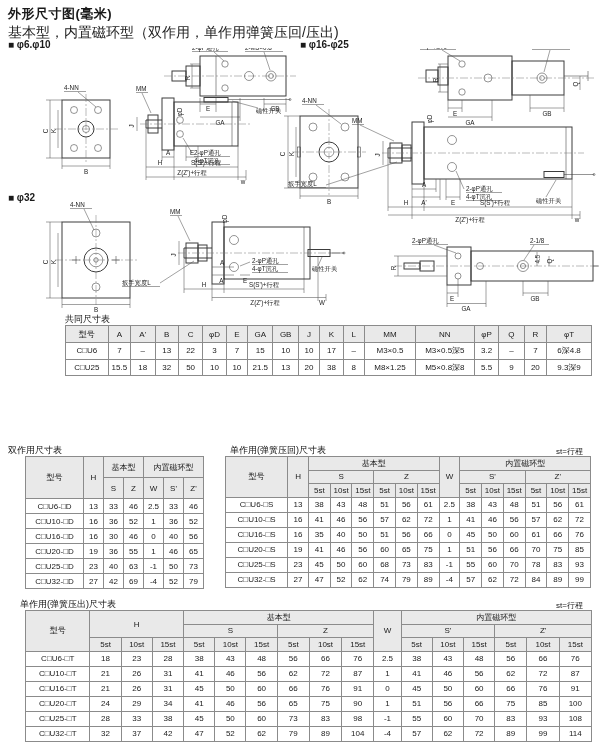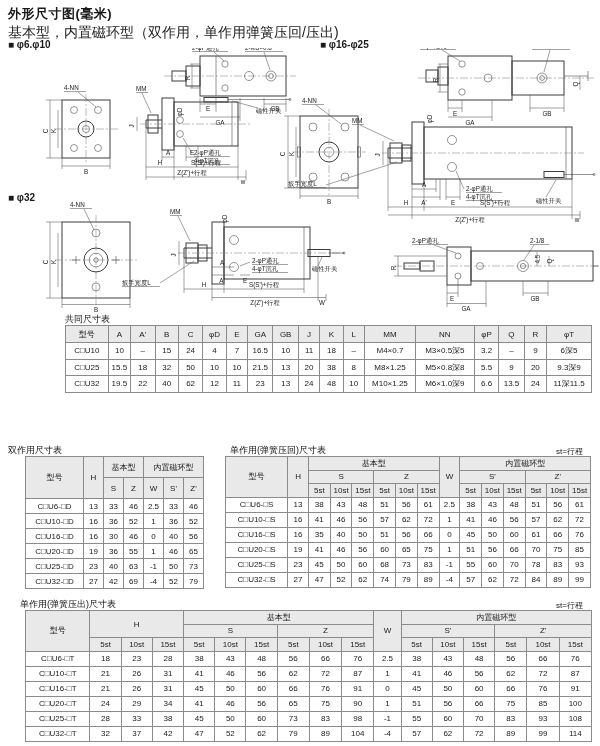--- a/index.html
+++ b/index.html
@@ -3,21 +3,21 @@
 <meta charset="utf-8">
 <style>
   html,body{margin:0;padding:0}
   body{width:600px;height:746px;background:#fff;position:relative;overflow:hidden;
        font-family:"Liberation Sans","DejaVu Sans",sans-serif;color:#1a1a1a}
   .abs{position:absolute}
   #title{left:8px;top:5px;font-size:13px;font-weight:bold;letter-spacing:.5px}
   #subtitle{left:8px;top:24px;font-size:14px}
   .sec{font-size:10px;font-weight:bold}
   #sec1{left:8px;top:39px}
-  #sec2{left:320px;top:39px}
+  #sec2{left:300px;top:39px}
   #sec3{left:8px;top:192px}
   #diagrams{left:0;top:48px}
   svg .o{fill:none;stroke:#3c3c3c;stroke-width:1}
   svg .t{fill:none;stroke:#3c3c3c;stroke-width:.55}
   svg .c{fill:none;stroke:#777;stroke-width:.5;stroke-dasharray:8 2 2 2}
   svg .d{fill:none;stroke:#555;stroke-width:.55}
   svg text{font-size:6.3px;fill:#1a1a1a;text-anchor:middle}
   svg text.ls{text-anchor:start}
   .ttitle{font-size:9px;color:#111}
   #common-title{left:65px;top:313px}
@@ -439,78 +439,58 @@
       <th>MM</th>
       <th>NN</th>
       <th>φP</th>
       <th>Q</th>
       <th>R</th>
       <th>φT</th>
     </tr>
   </thead>
   <tbody>
       <tr>
-        <td>C□U10</td>
+        <td>C□U6</td>
+        <td>7</td>
+        <td>–</td>
+        <td>13</td>
+        <td>22</td>
+        <td>3</td>
+        <td>7</td>
+        <td>15</td>
         <td>10</td>
+        <td>10</td>
+        <td>17</td>
         <td>–</td>
-        <td>15</td>
-        <td>24</td>
-        <td>4</td>
-        <td>7</td>
-        <td>16.5</td>
-        <td>10</td>
-        <td>11</td>
-        <td>18</td>
-        <td>–</td>
-        <td>M4×0.7</td>
+        <td>M3×0.5</td>
         <td>M3×0.5深5</td>
         <td>3.2</td>
         <td>–</td>
-        <td>9</td>
-        <td>6深5</td>
+        <td>7</td>
+        <td>6深4.8</td>
       </tr>
       <tr>
         <td>C□U25</td>
         <td>15.5</td>
         <td>18</td>
         <td>32</td>
         <td>50</td>
         <td>10</td>
         <td>10</td>
         <td>21.5</td>
         <td>13</td>
         <td>20</td>
         <td>38</td>
         <td>8</td>
         <td>M8×1.25</td>
         <td>M5×0.8深8</td>
         <td>5.5</td>
         <td>9</td>
         <td>20</td>
         <td>9.3深9</td>
-      </tr>
-      <tr>
-        <td>C□U32</td>
-        <td>19.5</td>
-        <td>22</td>
-        <td>40</td>
-        <td>62</td>
-        <td>12</td>
-        <td>11</td>
-        <td>23</td>
-        <td>13</td>
-        <td>24</td>
-        <td>48</td>
-        <td>10</td>
-        <td>M10×1.25</td>
-        <td>M6×1.0深9</td>
-        <td>6.6</td>
-        <td>13.5</td>
-        <td>24</td>
-        <td>11深11.5</td>
       </tr>
     </tbody>
 </table>
 
 <div class="abs ttitle" id="dbl-title">双作用尺寸表</div>
 <table class="tbl" id="dbl">
   <colgroup>
       <col style="width:58px">
       <col style="width:20px">
       <col style="width:20px">

